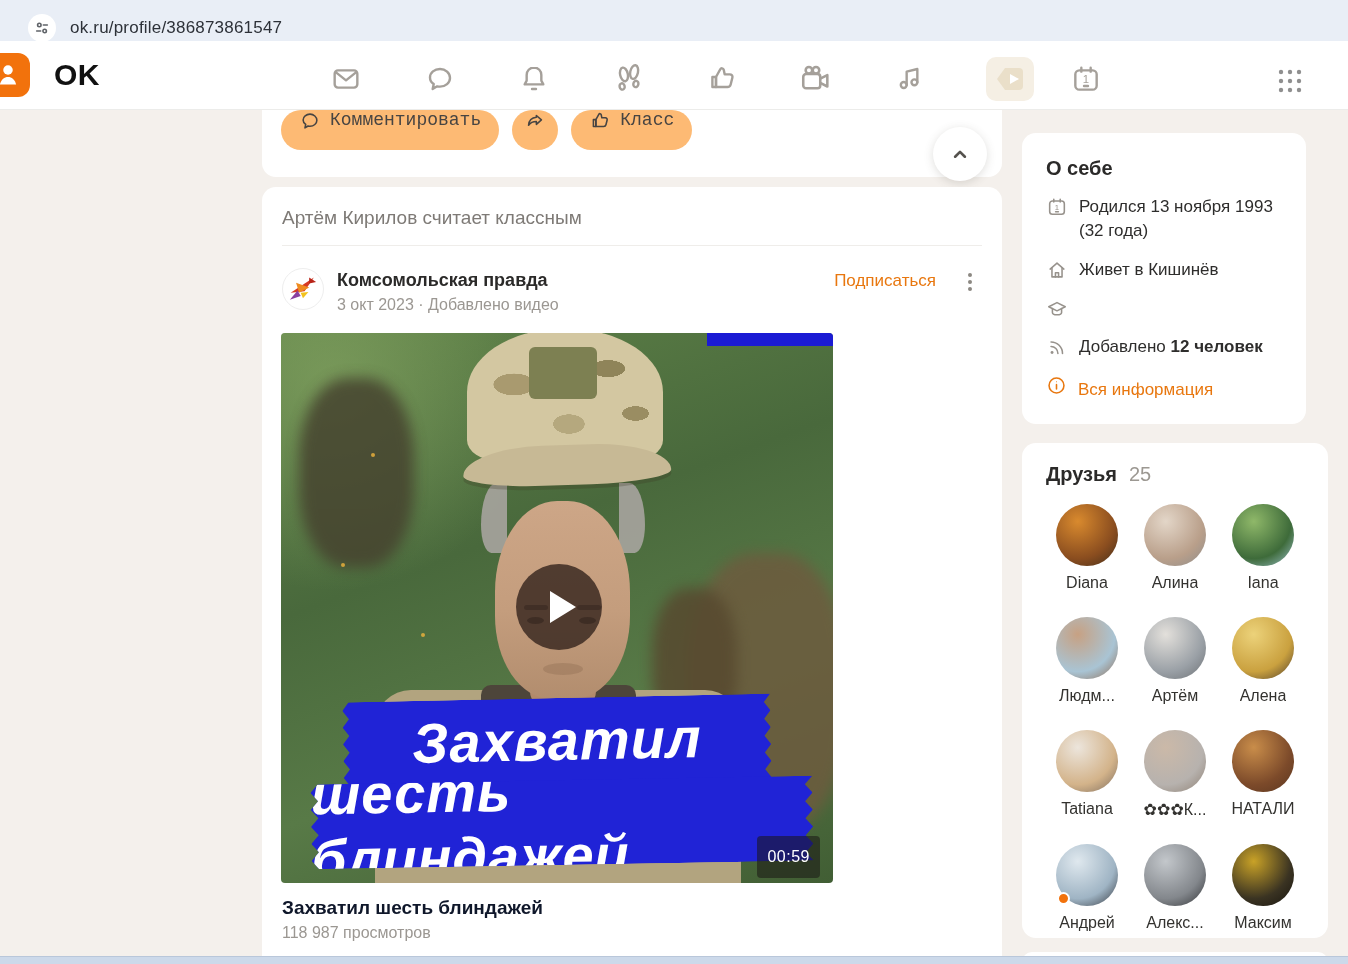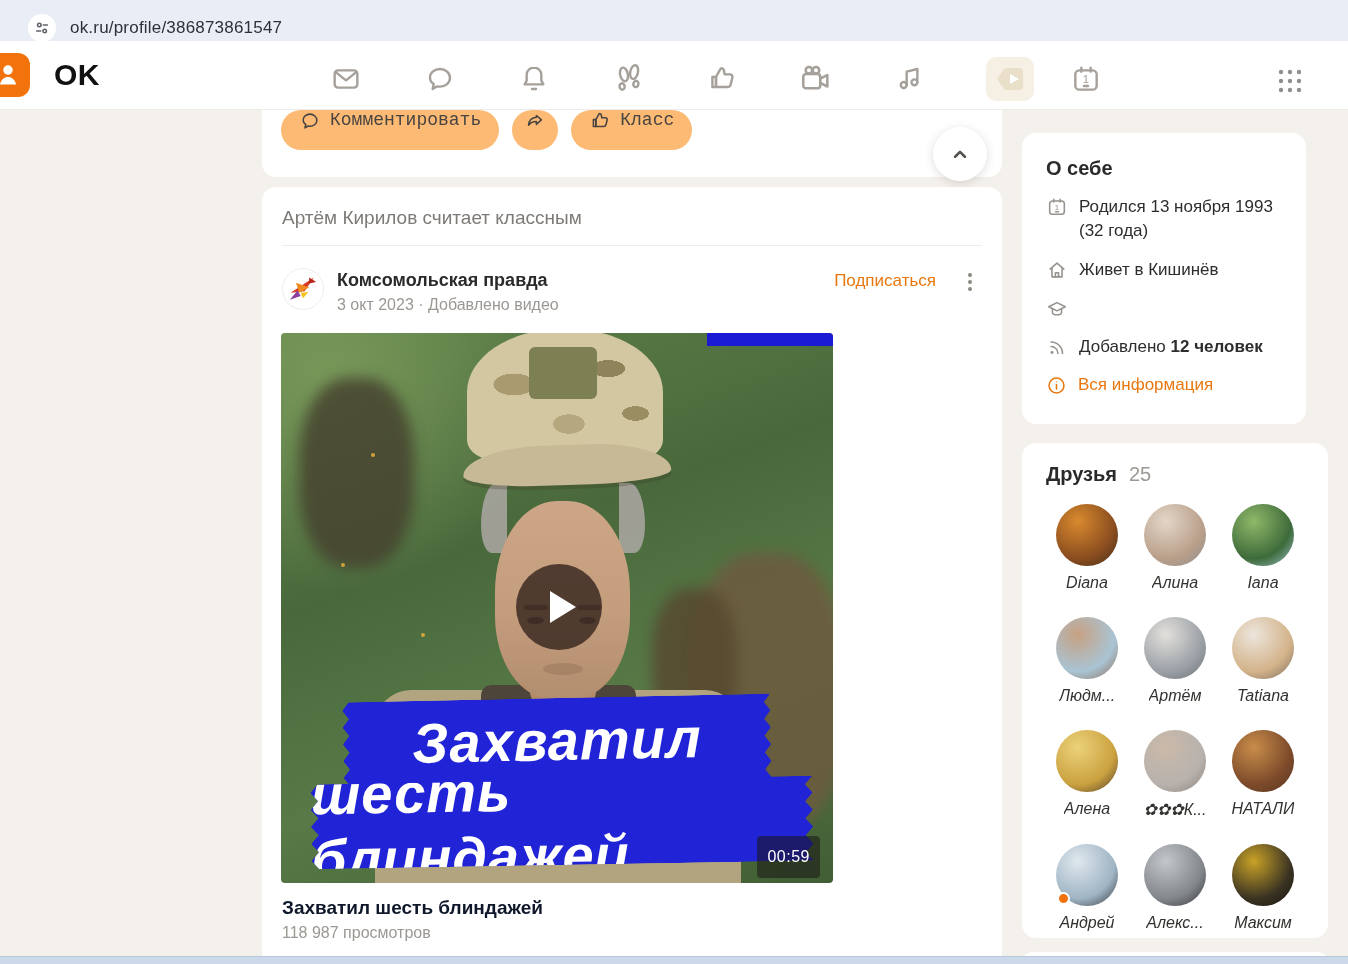--- a/index.html
+++ b/index.html
@@ -119,35 +119,35 @@
   .video-title { position:absolute; left:20px; top:710px; font-size:19px; font-weight:bold; color:#0f172a;text-align:center; }
   .video-views { position:absolute; left:20px; top:737px; font-size:16px; color:#9b9792; }
 
   
   .about-card { left:1022px; top:133px; width:284px; height:291px; padding:24px; }
   .side-title { font-size:20px; font-weight:bold; color:#2b2a29; }
   .about-row { display:flex; gap:11px; margin-top:15px; font-size:17px; color:#2e2d2c; line-height:24px; }
   .about-row .ic { flex:none; width:22px; height:22px; margin-top:1px; }
   .about-row .ic svg { stroke:#97928c; fill:none; stroke-width:1.7; stroke-linecap:round; stroke-linejoin:round; }
   .about-row b { font-weight:bold; }
-  .all-info { display:flex; gap:11px; margin-top:16px; align-items:flex-start; cursor:pointer; }
+  .all-info { display:flex; gap:11px; margin-top:16px; align-items:flex-end; cursor:pointer; }
   .all-info .ic svg { stroke:#e8770f; }
   .all-info a { color:#e8770f; font-size:17px; text-decoration:none; }
 
   .friends-card { left:1022px; top:443px; width:306px; height:495px; padding:20px 10px; }
   .friends-head { display:flex; gap:12px; align-items:baseline; padding-left:14px; }
   .friends-count { font-size:20px; color:#9c9892; }
   .friends-grid { display:grid; grid-template-columns:repeat(3,88px); justify-content:center;
     row-gap:25px; margin-top:18px; }
   .friend { display:flex; flex-direction:column; align-items:center; cursor:pointer; }
   .f-ava { position:relative; width:62px; height:62px; border-radius:50%; }
   .f-dot { position:absolute; left:1px; bottom:1px; width:13px; height:13px; border-radius:50%;
     background:#f2720c; border:2px solid #fff; }
   .f-name { margin-top:8px; font-size:16px; color:#33322f; max-width:86px; white-space:nowrap;
-    overflow:hidden; text-overflow:ellipsis;font-style:italic; }
+    overflow:hidden; text-overflow:ellipsis; }
 
   .card-sliver { left:1022px; top:952px; width:306px; height:10px; border-radius:14px 14px 0 0; }
 
   .bottom-strip { position:absolute; left:0; top:956px; width:1348px; height:8px;
     background:#ccd9ea; border-top:1px solid #b9c7da; }
 </style>
 </head>
 <body>
 
 <div id="page">
@@ -423,26 +423,26 @@
         </div>
         <div class="friend">
           <div class="f-ava" style="background: radial-gradient(circle at 35% 28%, rgb(199, 161, 131) 0%, rgb(169, 196, 212) 62%, rgb(143, 107, 82) 100%);"></div>
           <div class="f-name">Людм...</div>
         </div>
         <div class="friend">
           <div class="f-ava" style="background: radial-gradient(circle at 35% 28%, rgb(227, 224, 219) 0%, rgb(154, 160, 166) 62%, rgb(107, 111, 115) 100%);"></div>
           <div class="f-name">Артём</div>
         </div>
         <div class="friend">
+          <div class="f-ava" style="background: radial-gradient(circle at 35% 28%, rgb(236, 210, 122) 0%, rgb(202, 161, 63) 62%, rgb(75, 58, 42) 100%);"></div>
+          <div class="f-name">Алена</div>
+        </div>
+        <div class="friend">
           <div class="f-ava" style="background: radial-gradient(circle at 35% 28%, rgb(236, 229, 220) 0%, rgb(211, 179, 138) 62%, rgb(122, 106, 92) 100%);"></div>
           <div class="f-name">Tatiana</div>
-        </div>
-        <div class="friend">
-          <div class="f-ava" style="background: radial-gradient(circle at 35% 28%, rgb(236, 210, 122) 0%, rgb(202, 161, 63) 62%, rgb(75, 58, 42) 100%);"></div>
-          <div class="f-name">Алена</div>
         </div>
         <div class="friend">
           <div class="f-ava" style="background: radial-gradient(circle at 35% 28%, rgb(203, 185, 168) 0%, rgb(183, 178, 174) 62%, rgb(141, 127, 114) 100%);"></div>
           <div class="f-name">✿✿✿К...</div>
         </div>
         <div class="friend">
           <div class="f-ava" style="background: radial-gradient(circle at 35% 28%, rgb(201, 141, 74) 0%, rgb(124, 74, 42) 62%, rgb(90, 54, 32) 100%);"></div>
           <div class="f-name">НАТАЛИ</div>
         </div>
         <div class="friend">

